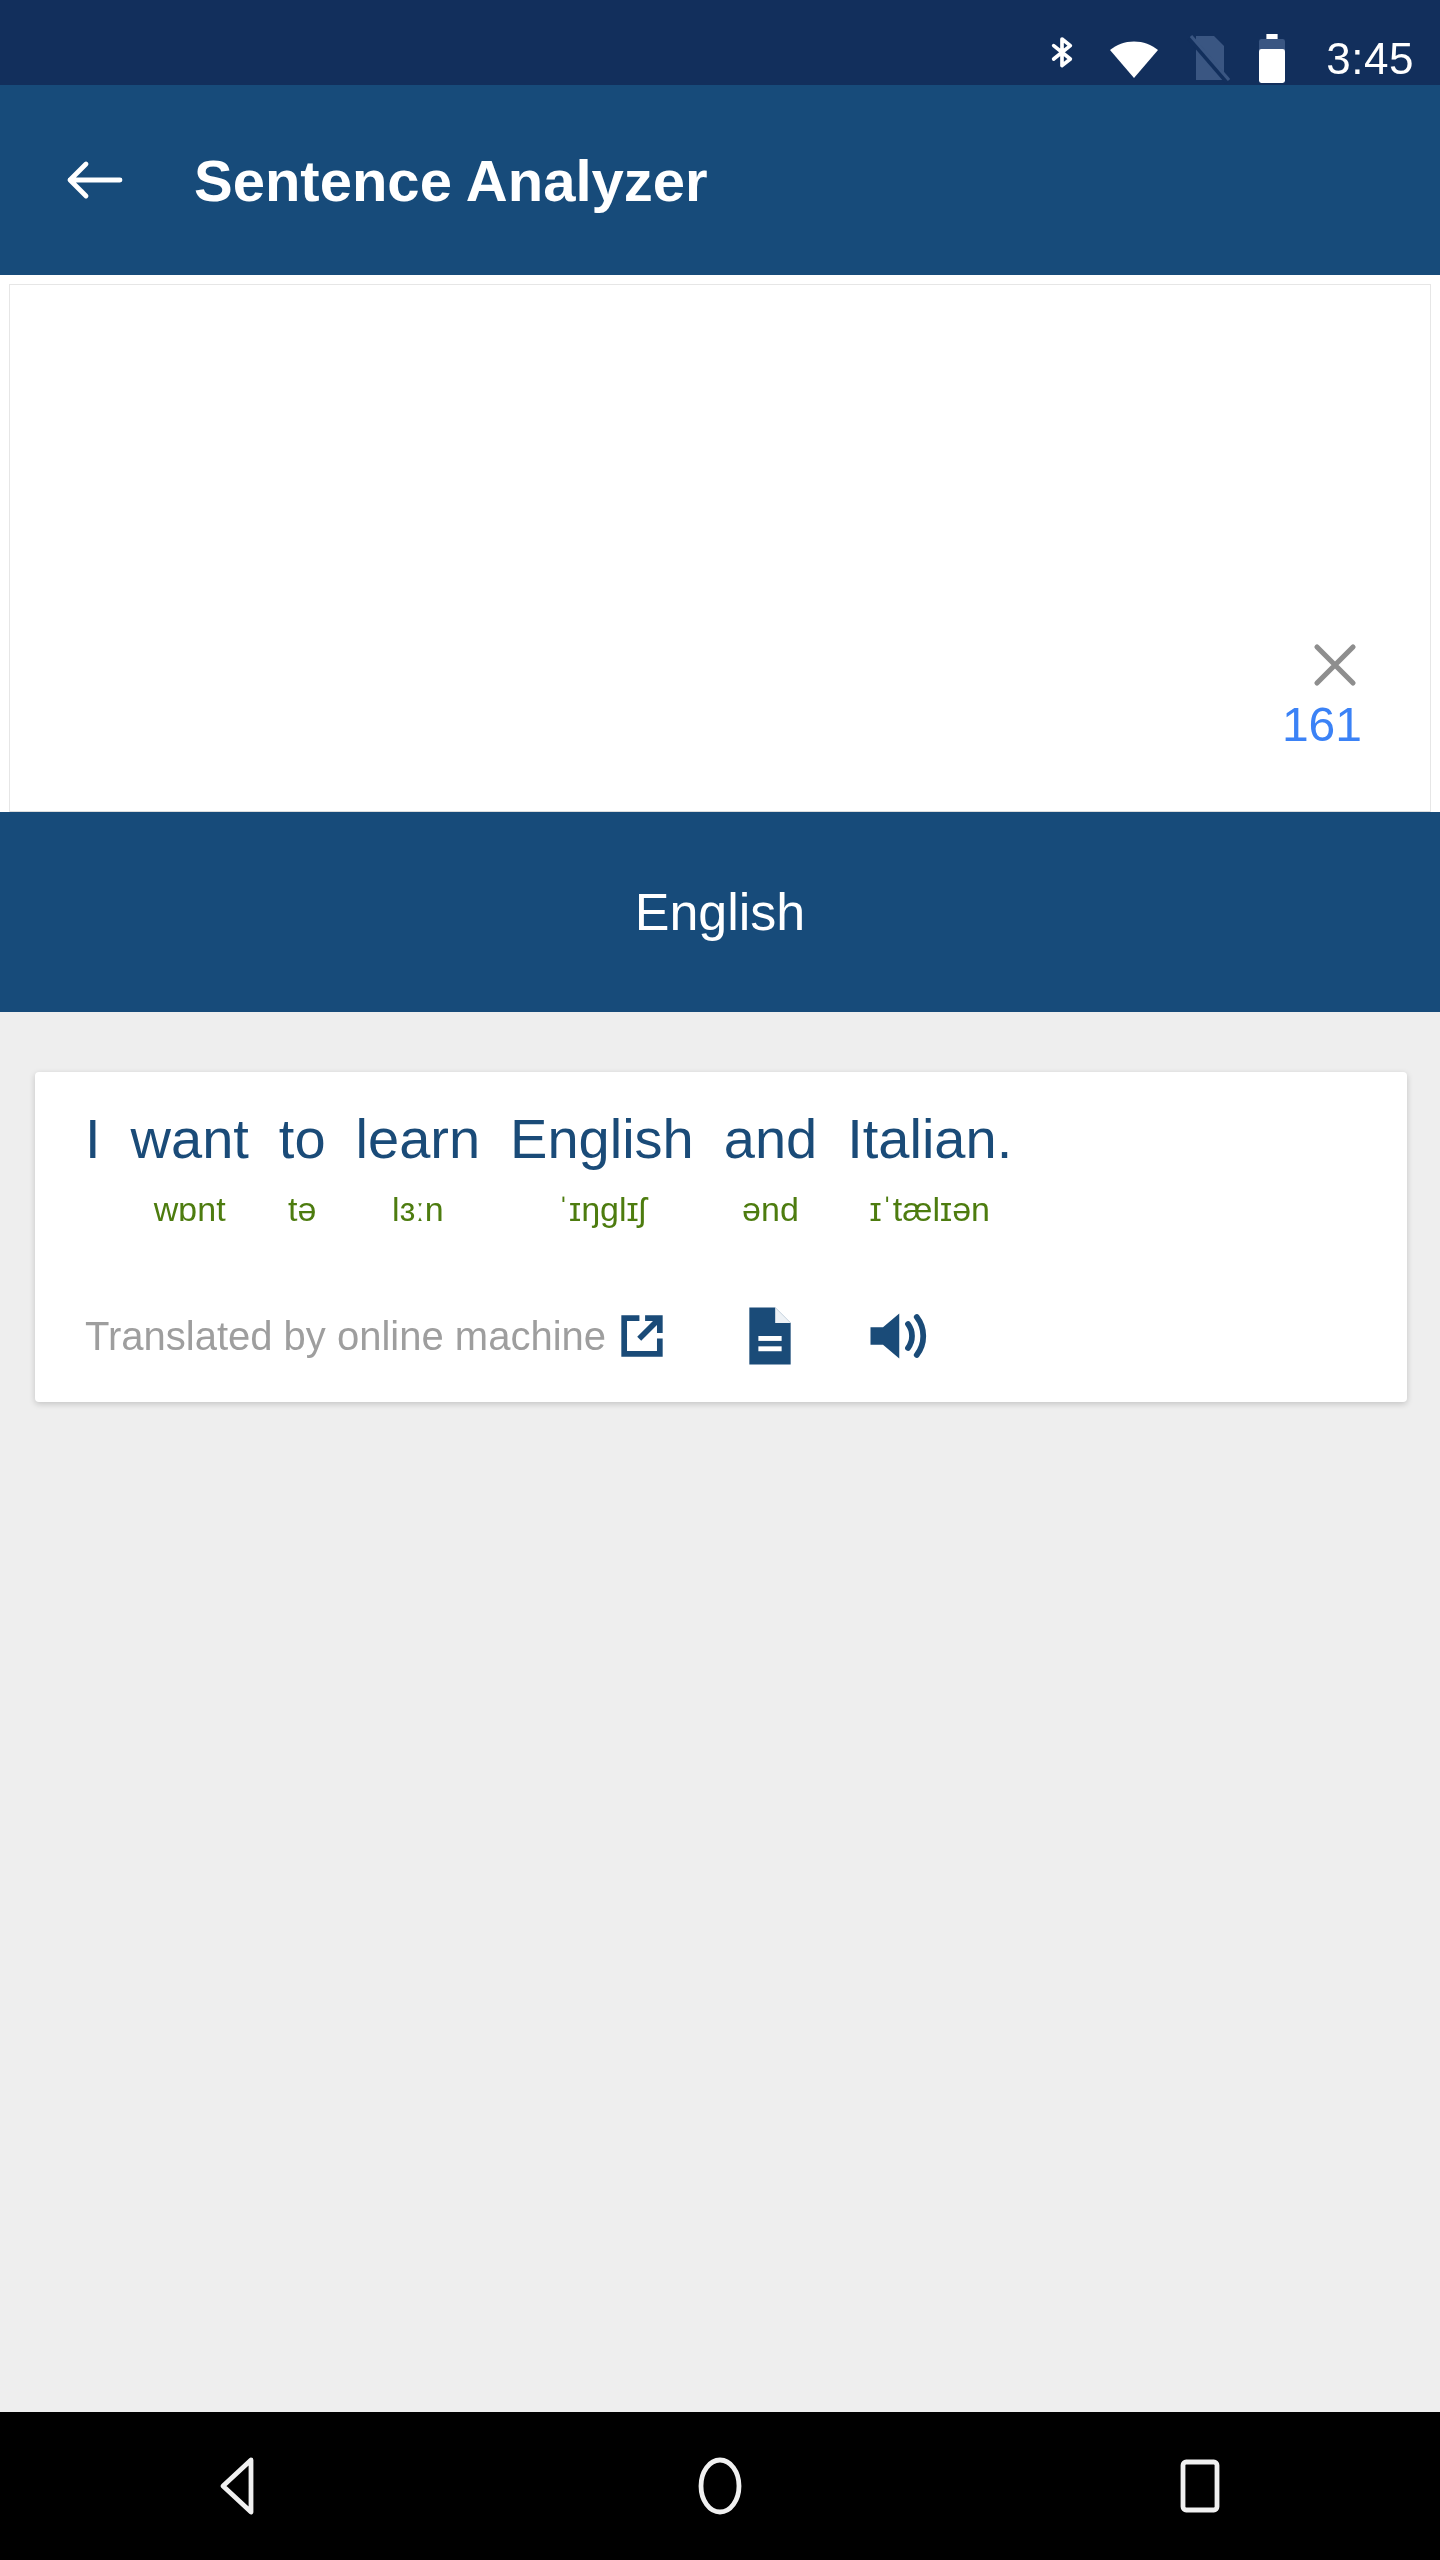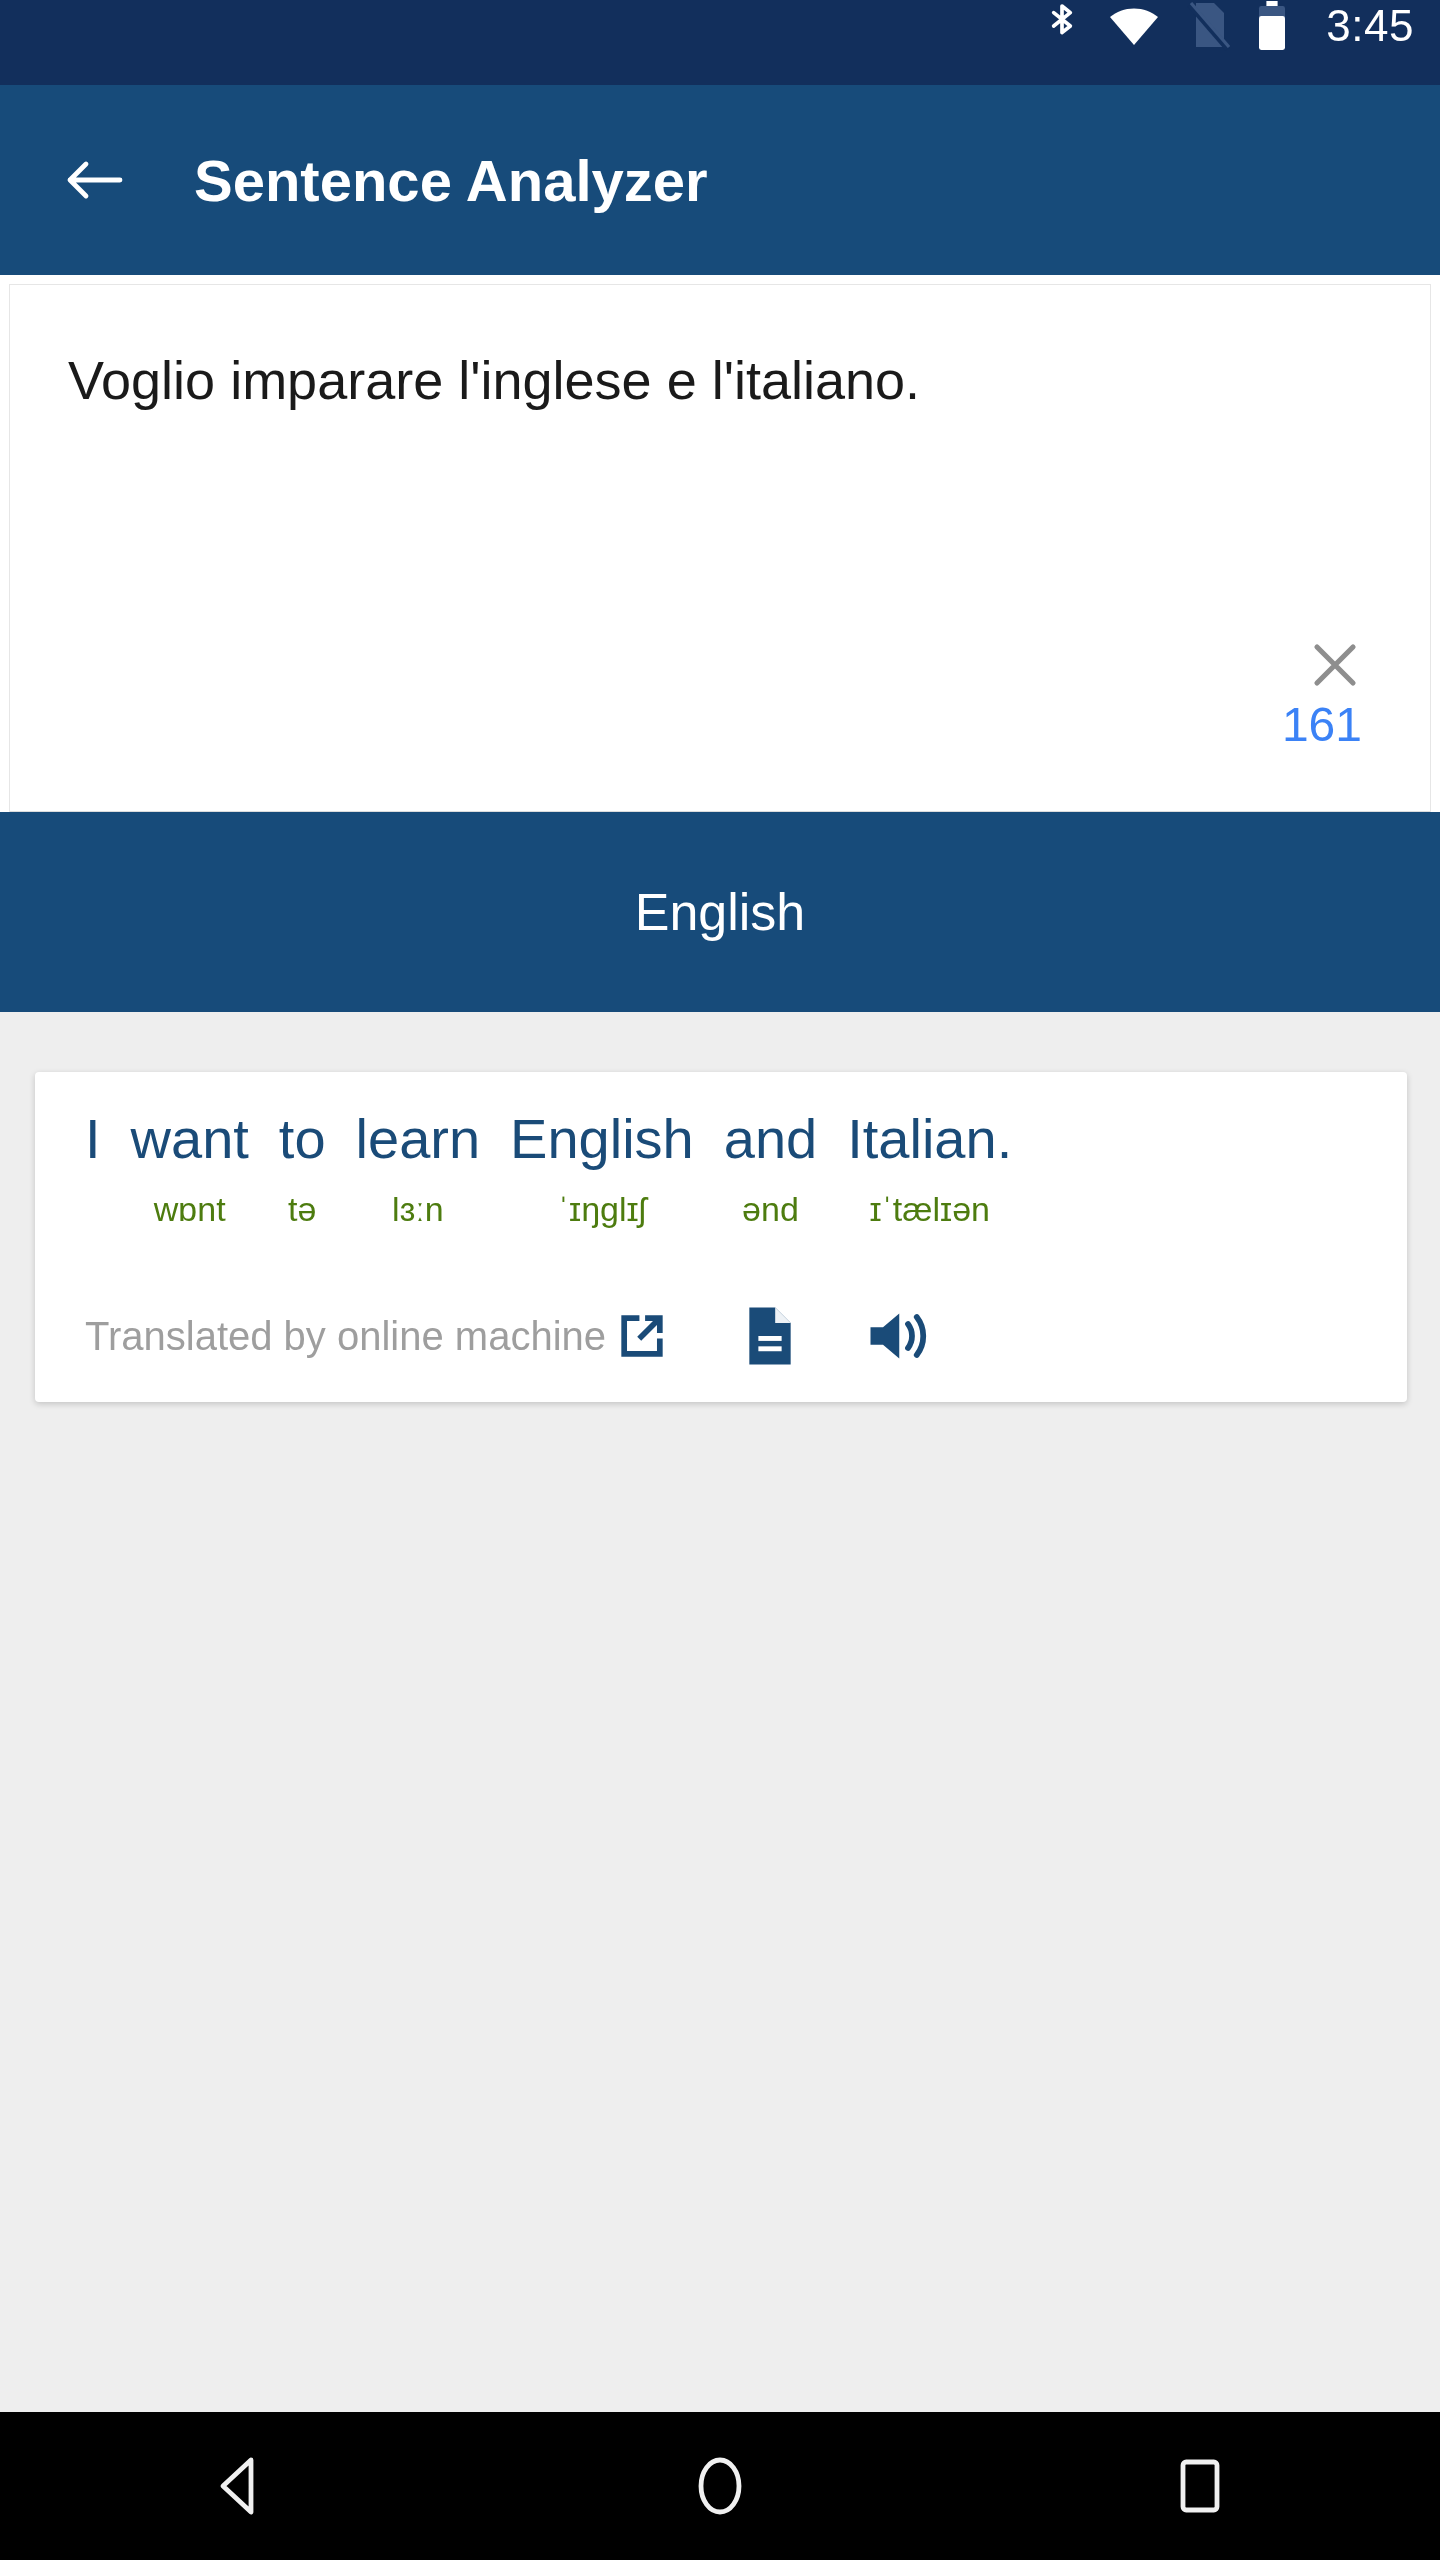--- a/index.html
+++ b/index.html
@@ -16,21 +16,21 @@
   }
 
   
   .status-bar {
     position: absolute;
     top: 0; left: 0;
     width: 1440px;
     height: 85px;
     background: #122f5c;
     display: flex;
-    align-items: flex-start;
+    align-items: flex-end;
     justify-content: flex-end;
     padding-right: 26px;
     box-sizing: border-box;
   }
   .status-icons {
     display: flex;
     align-items: center;
     gap: 26px;
   }
   .status-icon { display: block; line-height: 0; }
@@ -264,21 +264,20 @@
 <div class="app-bar">
   <div class="back-arrow">
     <svg width="60" height="48" viewBox="0 0 30 24">
       <path d="M28 12H3M11 4L3 12l8 8" fill="none" stroke="#ffffff" stroke-width="2.4" stroke-linecap="round" stroke-linejoin="round"></path>
     </svg>
   </div>
   <div class="app-title">Sentence Analyzer</div>
 </div>
 
 <div class="input-panel">
-  <div class="input-text">Voglio imparare l'inglese e l'italiano.</div>
   <div class="clear-btn">
     <svg width="56" height="56" viewBox="0 0 28 28">
       <path d="M5 5l18 18M23 5L5 23" stroke="#8e8e8e" stroke-width="2.6" stroke-linecap="round"></path>
     </svg>
   </div>
   <div class="char-count">161</div>
 </div>
 
 <div class="lang-bar">
   <div class="lang-value-cell">

